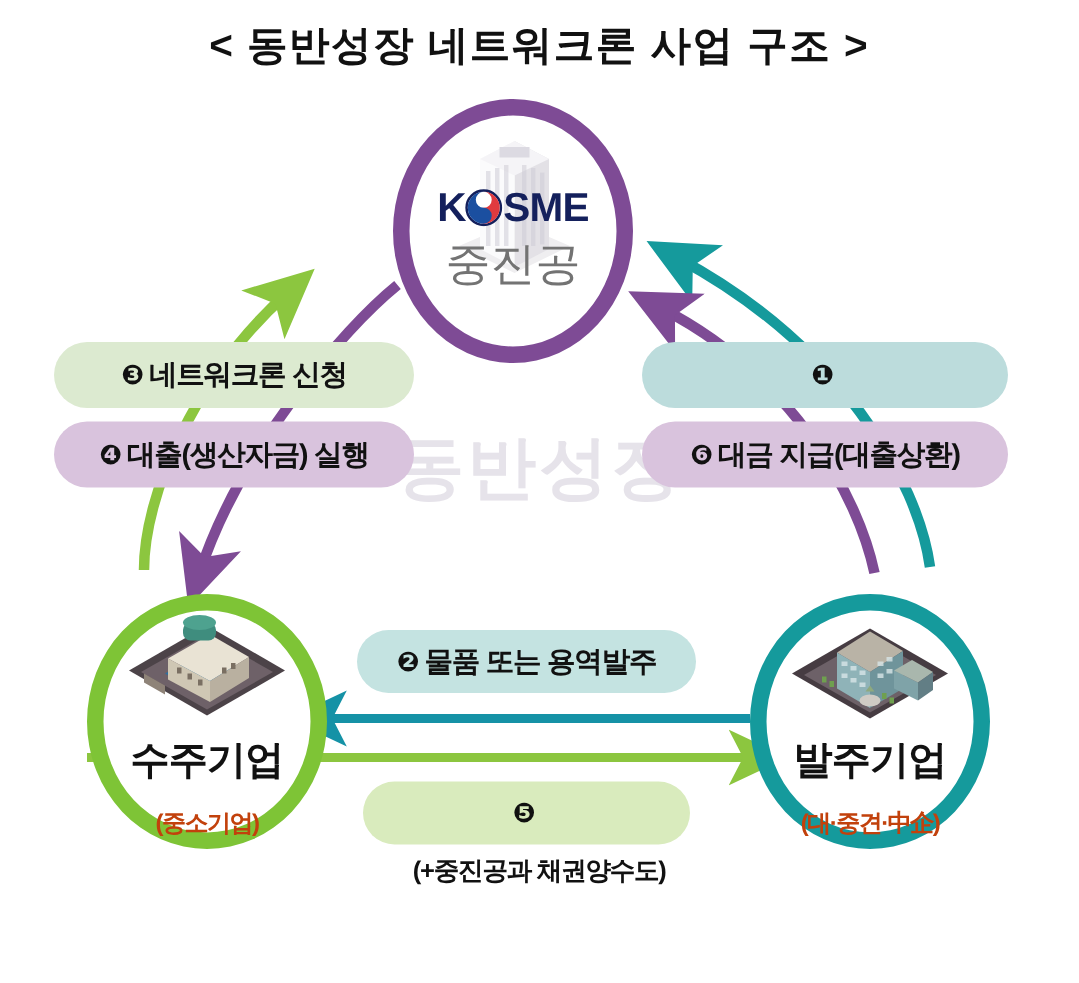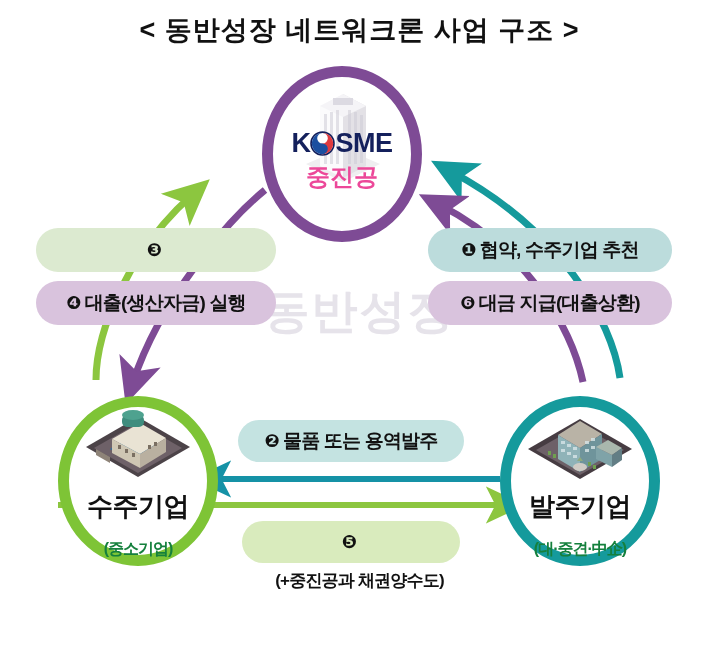--- a/index.html
+++ b/index.html
@@ -55,33 +55,33 @@
   .kosme-wrap{position:relative;width:136px;height:140px;display:flex;flex-direction:column;align-items:center;justify-content:center;}
   .kosme-logo{
     position:relative;z-index:2;
     font-size:27px;font-weight:bold;color:#14205c;
     letter-spacing:-0.5px;line-height:1;
     display:flex;align-items:center;
     margin-top:14px;
   }
   .kosme-label{
     position:relative;z-index:2;
-    font-size:24px;font-weight:bold;color:#ec4899;
+    font-size:30px;font-weight:normal;color:#737373;
     margin-top:4px;letter-spacing:0px;
   }
 
   
   #node-supplier{left:58px;top:396px;width:160px;height:170px;}
   #node-supplier .ring{width:160px;height:170px;border:11px solid #7ec436;}
   
   #node-buyer{left:500px;top:396px;width:160px;height:170px;}
   #node-buyer .ring{width:160px;height:170px;border:11px solid #159a9c;}
 
   .node-title{font-size:26px;font-weight:bold;color:#111;margin-top:4px;letter-spacing:-0.5px;}
-  .node-sub{font-size:16px;font-weight:bold;color:#15803d;margin-top:15px;letter-spacing:-1px;}
+  .node-sub{font-size:16px;font-weight:bold;color:#c2410c;margin-top:15px;letter-spacing:-1px;}
 
   
   .pill{
     position:absolute;z-index:4;
     border-radius:22px;
     display:flex;align-items:center;justify-content:center;
     font-size:19px;font-weight:bold;color:#111111;
     letter-spacing:-0.8px;
     white-space:nowrap;
     box-sizing:border-box;
@@ -243,30 +243,30 @@
         <ellipse cx="56" cy="58" rx="7" ry="4" fill="#cfcbc4"></ellipse>
         <polygon points="53,52 56,48 59,52" fill="#8fa97e"></polygon>
       </svg>
       <div class="node-title">발주기업</div>
       <div class="node-sub">(대·중견·中企)</div>
     </div>
   </div>
 
   <div class="pill pill-teal" id="pill-1">
     <span class="num">❶</span>
-    <span>협약, 수주기업 추천</span>
   </div>
 
   <div class="pill pill-mint" id="pill-2">
     <span class="num">❷</span>
     <span>물품 또는 용역발주</span>
   </div>
 
   <div class="pill pill-green" id="pill-3">
     <span class="num">❸</span>
+    <span>네트워크론 신청</span>
   </div>
 
   <div class="pill pill-purple" id="pill-4">
     <span class="num">❹</span>
     <span>대출(생산자금) 실행</span>
   </div>
 
   <div class="pill pill-lime" id="pill-5">
     <span class="num">❺</span>
   </div>

